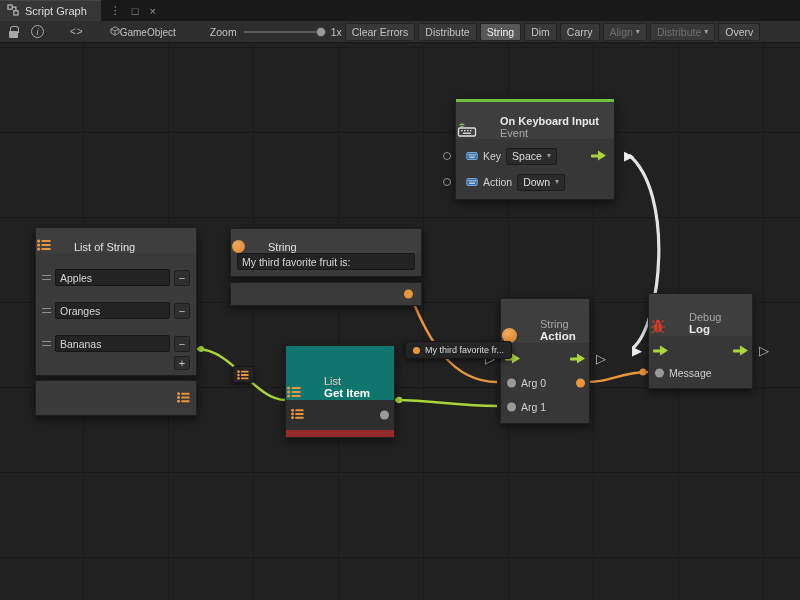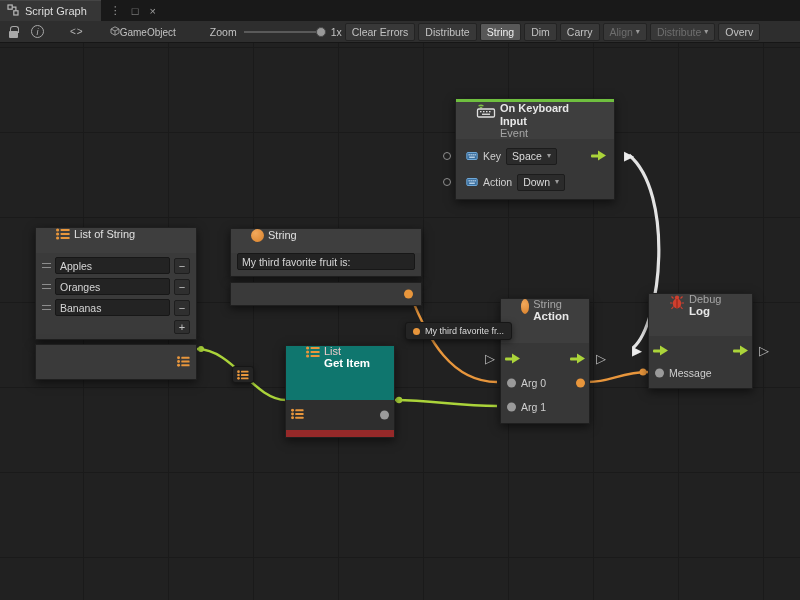--- a/index.html
+++ b/index.html
@@ -31,41 +31,41 @@
 
   
   .canvas{position:absolute;left:0;top:43px;width:800px;height:557px;background:#212121;
     background-image:linear-gradient(#1a1a1a 1px,transparent 1px),linear-gradient(90deg,#1a1a1a 1px,transparent 1px);
     background-size:85px 85px;background-position:-2px 4px;overflow:hidden}
   .wires{position:absolute;left:0;top:0;pointer-events:none}
 
   
   .unit{position:absolute;font-size:11px}
   .block{background:#3a3a3a;border:1px solid #1f1f1f;box-shadow:0 3px 9px rgba(0,0,0,.55)}
-  .unit-header{display:flex;align-items:flex-start;gap:4px;padding:0 20px;background:#3e3e3e}
+  .unit-header{display:flex;align-items:flex-end;gap:23px;padding:0 1px;background:#3e3e3e}
   .ht .cat{font-size:11px;color:#a5a5a5;line-height:11px}
   .ht .t{font-size:11.5px;font-weight:bold;color:#e8e8e8;line-height:13px}
   .prow{position:relative;height:24px;display:flex;align-items:center;gap:5px;font-size:10.5px;color:#cfcfcf}
   .dot,.ring{position:absolute;border-radius:50%;top:50%;transform:translateY(-50%)}
   .dot{width:9px;height:9px}
   .dot.gray{background:#9a9a9a}.dot.orange{background:#e8963c}.dot.teal{background:#49c4ad}
   .ring{width:8px;height:8px;border:1.5px solid #8d8d8d}
   .flow{position:absolute;width:15px;height:11px;top:50%;transform:translateY(-50%)}
   .flow::before{content:"";position:absolute;left:0;top:4px;width:8px;height:3px;background:#abd43a;border-radius:1px}
   .flow::after{content:"";position:absolute;left:7px;top:0;width:0;height:0;border-left:8px solid #abd43a;border-top:5.5px solid transparent;border-bottom:5.5px solid transparent}
   .tri{position:absolute;top:50%;transform:translateY(-54%);font-size:13px;line-height:1}
   .tri.open{color:#b9b9b9}.tri.filled{color:#ececec}
   .gfield{background:#232323;border:1px solid #171717;border-radius:2px;color:#d6d6d6;font-size:10.5px;font-family:inherit;padding:0 4px;height:17px}
   .dd{height:17px;background:#2b2b2b;border:1px solid #1c1c1c;border-radius:2px;display:flex;align-items:center;gap:5px;padding:0 5px;font-size:10.5px;color:#dcdcdc}
 
   
   .list-node{left:35px;top:184px;width:162px}
   .list-main{padding-bottom:5px}
   .list-main .unit-header{height:25px;font-size:11px;color:#e0e0e0}
-  .lrow{display:flex;align-items:center;gap:4px;margin:4px 6px 0}
+  .lrow{display:flex;align-items:center;gap:4px;margin:16px 6px 0}
   .handle{width:9px;height:5px;border-top:1px solid #8d8d8d;border-bottom:1px solid #8d8d8d;flex:0 0 auto}
   .lrow input{flex:1;min-width:0}
   .sq-btn{width:16px;height:16px;background:#2f2f2f;border:1px solid #1e1e1e;border-radius:2px;color:#c5c5c5;font-size:11px;display:flex;align-items:center;justify-content:center;flex:0 0 auto}
   .plus-row{display:flex;justify-content:flex-end;margin:4px 6px 0}
   .list-ports{position:relative;height:36px;margin-top:4px}
   .list-ports .out-ic{position:absolute;right:6px;top:11px}
 
   
   .string-node{left:230px;top:185px;width:192px}
   .string-main .unit-header{height:24px}
@@ -97,21 +97,21 @@
   .cn-ports{background:#373737;padding:4px 0}
   .cn-ports .prow{padding-left:20px}
 
   
   .log-node{left:648px;top:250px;width:105px}
   .log-node .unit-header{height:42px}
   .log-ports{background:#373737;padding:4px 0}
   .log-ports .prow{height:22px;padding-left:20px}
 
   
-  .value-label{position:absolute;left:405px;top:279px;height:18px;background:#242424;border:1px solid #161616;border-radius:3px;display:flex;align-items:center;gap:5px;padding:0 7px;font-size:9px;color:#dadada;box-shadow:0 2px 6px rgba(0,0,0,.5);z-index:5}
+  .value-label{position:absolute;left:405px;top:298px;height:18px;background:#242424;border:1px solid #161616;border-radius:3px;display:flex;align-items:center;gap:5px;padding:0 7px;font-size:9px;color:#dadada;box-shadow:0 2px 6px rgba(0,0,0,.5);z-index:5}
   .vdot{width:7px;height:7px;border-radius:50%;background:#e8963c;flex:0 0 auto}
   .wire-badge{position:absolute;left:232px;top:323px;width:22px;height:17px;background:#242424;border:1px solid #161616;border-radius:3px;display:flex;align-items:center;justify-content:center;box-shadow:0 2px 5px rgba(0,0,0,.5)}
 </style>
 </head>
 <body>
 
 <div class="titlebar">
   <div class="tab">
     <span>
       <svg width="12" height="12" viewBox="0 0 12 12" fill="none" stroke="#b9b9b9" stroke-width="1.2">

